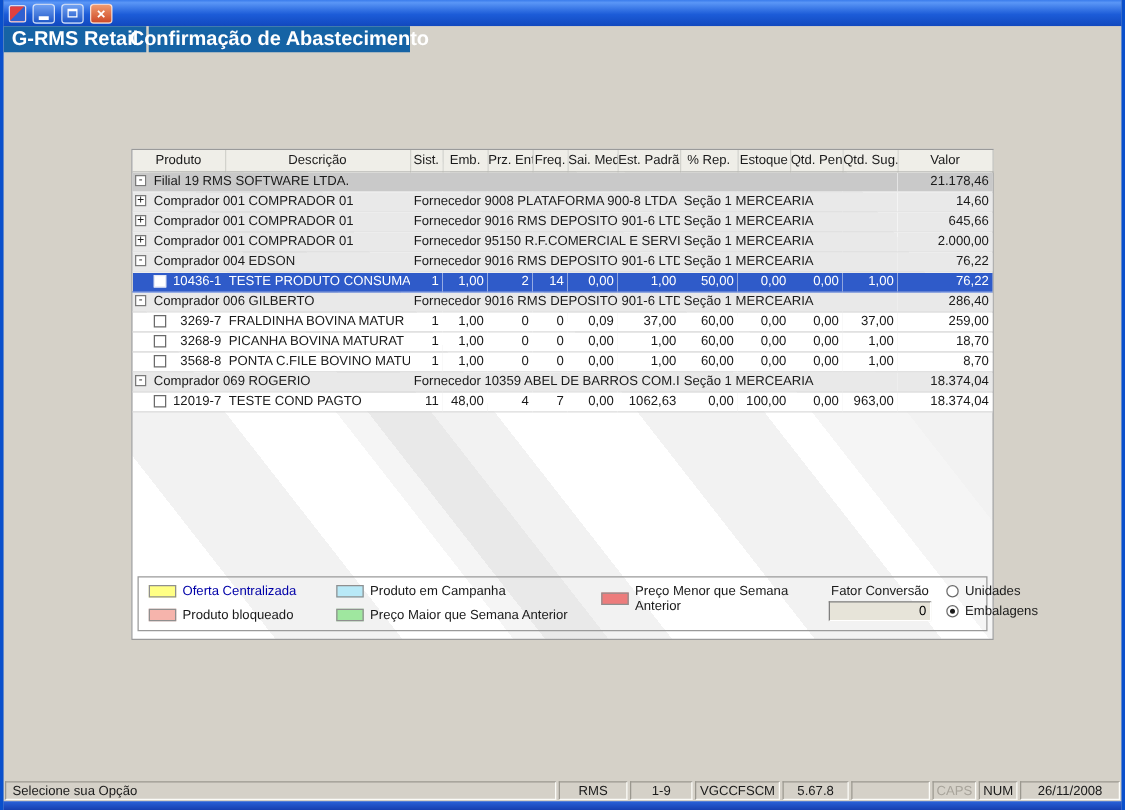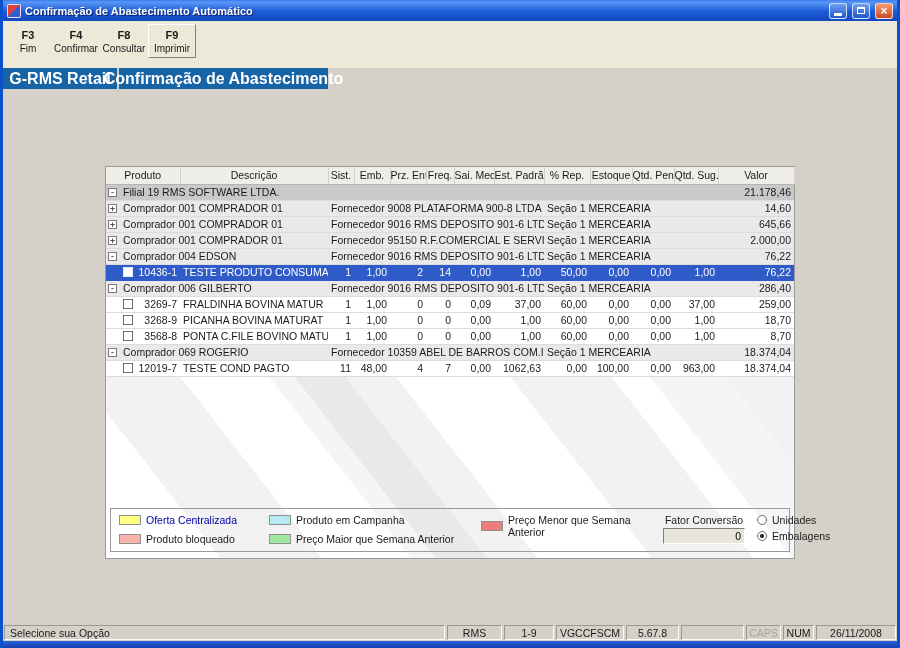--- a/index.html
+++ b/index.html
@@ -79,50 +79,31 @@
 
   .bottombar{height:7px;flex:0 0 7px;background:linear-gradient(#2A62D8,#173FB0);}
 </style>
 </head>
 <body>
 
 <div class="window">
 
   <div class="titlebar">
     <div class="app-icon"></div>
-    <div class="title">Confirmação de Abastecimento Automático</div>
     <div class="tb-btn">
         <span class="min-glyph"></span>
       </div>
     <div class="tb-btn">
         <span class="res-glyph"></span>
       </div>
     <div class="tb-btn close">
         <span class="close-glyph">×</span>
       </div>
   </div>
 
-  <div class="toolbar">
-      <div class="tbtn">
-        <span class="fkey">F3</span>
-        <span class="flabel">Fim</span>
-      </div>
-      <div class="tbtn">
-        <span class="fkey">F4</span>
-        <span class="flabel">Confirmar</span>
-      </div>
-      <div class="tbtn">
-        <span class="fkey">F8</span>
-        <span class="flabel">Consultar</span>
-      </div>
-      <div class="tbtn raised">
-        <span class="fkey">F9</span>
-        <span class="flabel">Imprimir</span>
-      </div>
-    </div>
 
   <div class="nav">
     <div class="nav-seg nav-left">G-RMS Retail</div>
     <div class="nav-seg nav-right">Confirmação de Abastecimento</div>
   </div>
 
   <div class="content">
     <div class="grid-panel">
       <table>
         <colgroup>

